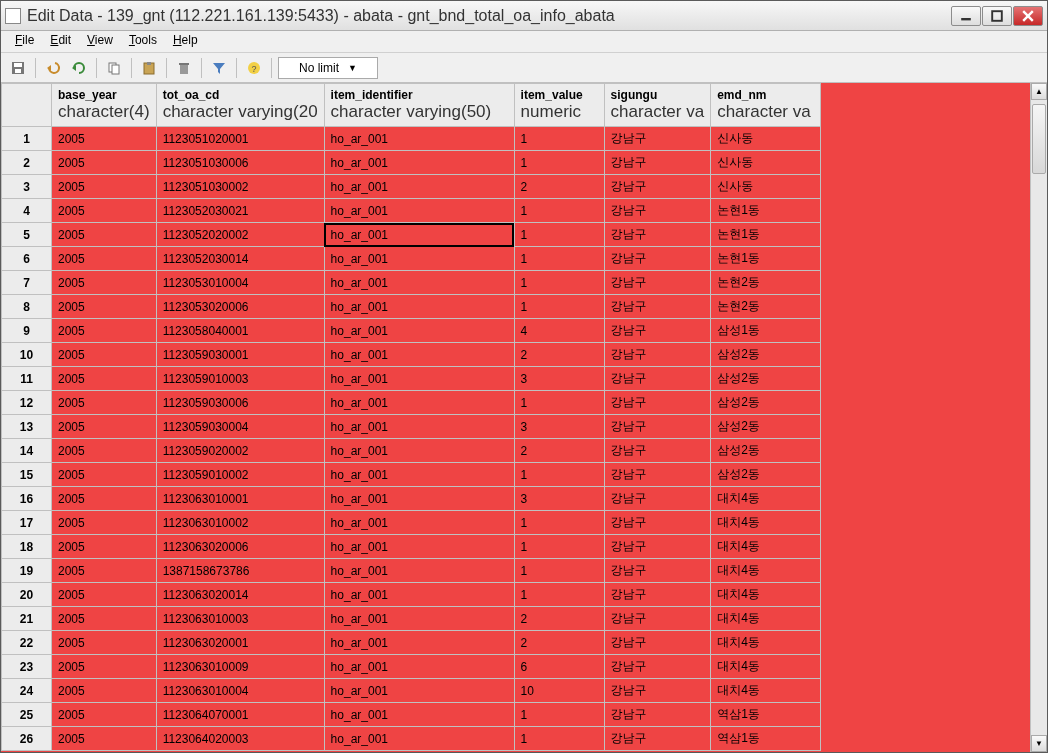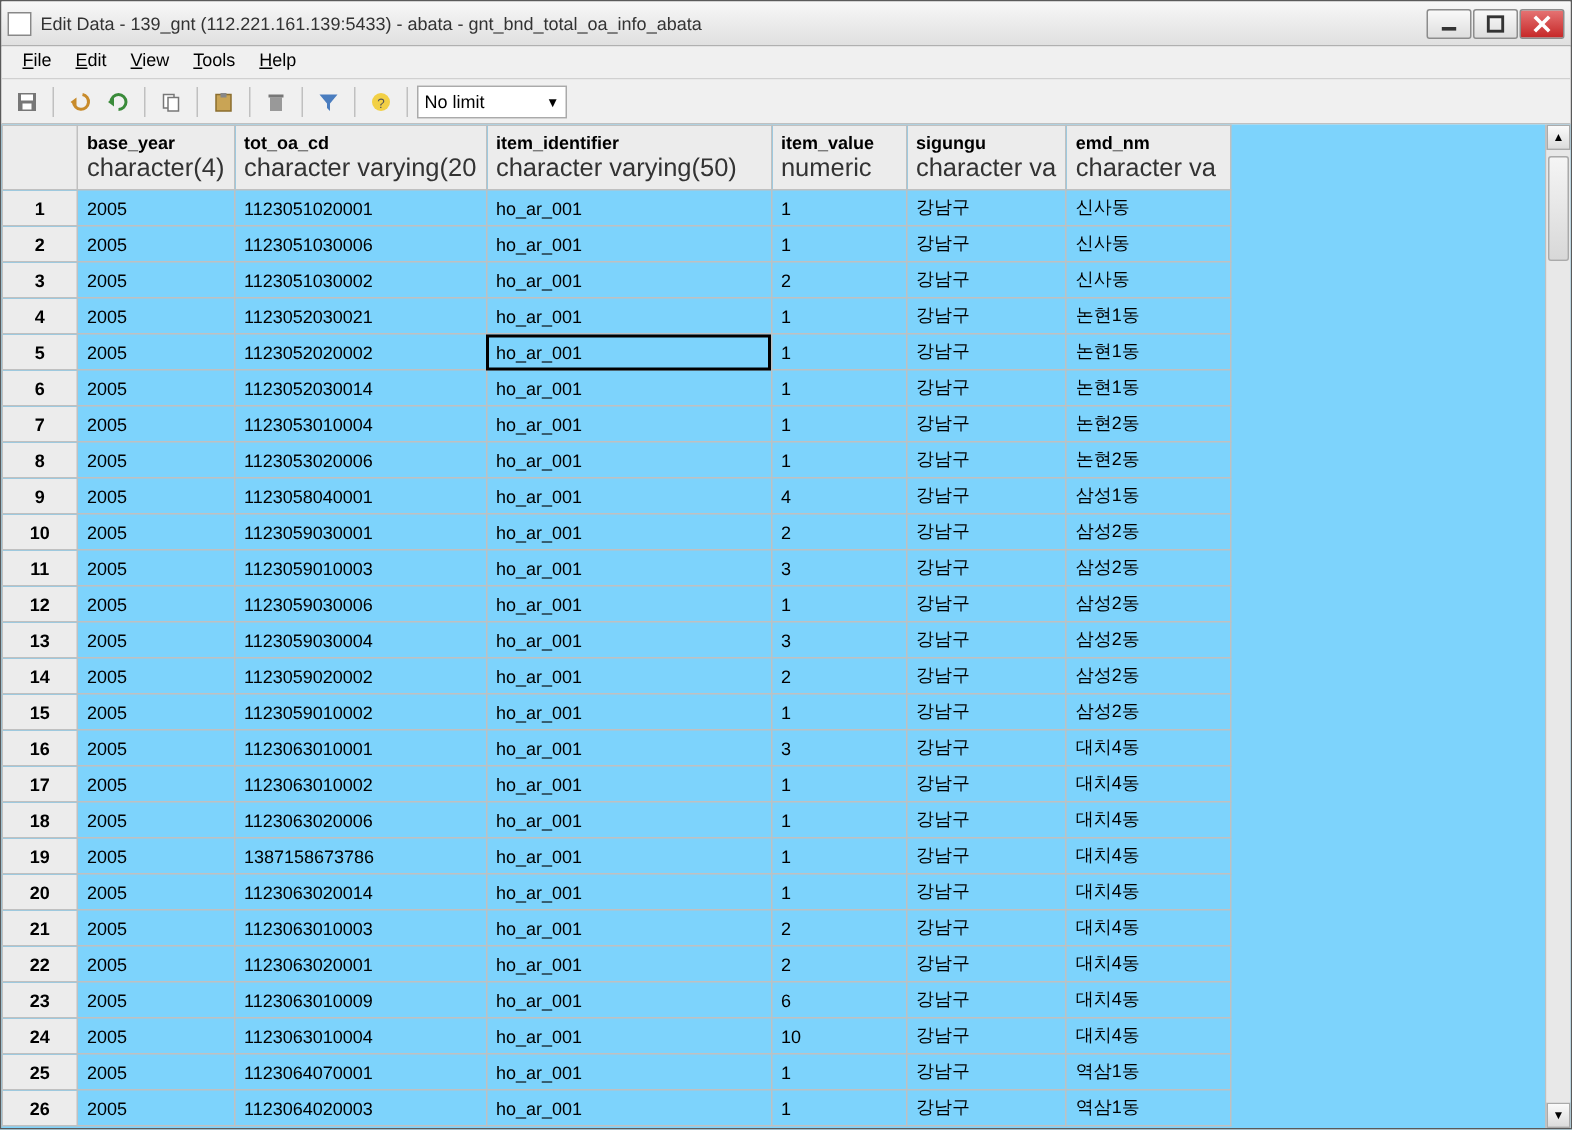--- a/index.html
+++ b/index.html
@@ -2,36 +2,36 @@
 <html><head>
 <meta charset="utf-8">
 <style>
 * { box-sizing: border-box; margin: 0; padding: 0; }
 body { font-family: "Segoe UI", Tahoma, sans-serif; font-size: 12px; background: #d4d0c8; width: 1048px; height: 753px; overflow: hidden; }
 
 .window { width: 1048px; height: 753px; background: #fff; border: 1px solid #5a5a5a; display: flex; flex-direction: column; }
 
 .titlebar { height: 30px; background: linear-gradient(to bottom, #f7f7f7, #e0e0e0); border-bottom: 1px solid #b0b0b0; display: flex; align-items: center; padding: 0 4px; }
 .titlebar-icon { width: 16px; height: 16px; margin-right: 6px; border: 1px solid #888; background: #fff; display: inline-block; }
-.titlebar-title { flex: 1; font-size: 12px; color: #333; white-space: nowrap; overflow: hidden; }
+.titlebar-title { flex: 1; font-size: 16px; color: #333; white-space: nowrap; overflow: hidden; }
 .titlebar-controls { display: flex; gap: 1px; }
 .titlebar-btn { width: 30px; height: 20px; border: 1px solid #8c8c8c; background: linear-gradient(to bottom, #f9f9f9, #dedede); display: flex; align-items: center; justify-content: center; font-size: 11px; cursor: pointer; border-radius: 2px; }
 .titlebar-btn.close { background: linear-gradient(to bottom, #e57373, #c62828); color: #fff; }
 
 .menubar { height: 22px; background: #f0f0f0; display: flex; align-items: flex-start; padding: 0 6px; border-bottom: 1px solid #d0d0d0; gap: 0; }
 .menu-item { padding: 2px 8px; cursor: pointer; }
 .menu-item .accel { text-decoration: underline; }
 
 .toolbar { height: 30px; background: #f0f0f0; border-bottom: 1px solid #c0c0c0; display: flex; align-items: center; padding: 2px 6px; gap: 4px; }
 .tool-btn { width: 22px; height: 22px; border: 1px solid transparent; display: flex; align-items: center; justify-content: center; cursor: pointer; border-radius: 2px; }
 .tool-sep { width: 1px; height: 20px; background: #c0c0c0; margin: 0 2px; }
-.limit-select { height: 22px; min-width: 100px; border: 1px solid #aaa; background: #fff; padding: 0 4px; display: flex; align-items: center; justify-content: space-between; cursor: pointer; }
+.limit-select { height: 22px; min-width: 100px; border: 1px solid #aaa; background: #fff; padding: 0 20px; display: flex; align-items: center; justify-content: space-between; cursor: pointer; }
 .limit-select .arrow { font-size: 9px; }
 
-.grid-wrap { flex: 1; overflow: hidden; display: flex; flex-direction: column; background: #7dd3fc; position: relative; }
+.grid-wrap { flex: 1; overflow: hidden; display: flex; flex-direction: column; background: #ef4444; position: relative; }
 .grid-scroll { flex: 1; overflow: auto; }
 
 table.data-grid { border-collapse: collapse; font-size: 12px; table-layout: fixed; }
 .data-grid th, .data-grid td { border: 1px solid #c0c0c0; padding: 3px 6px; text-align: left; height: 22px; white-space: nowrap; overflow: hidden; }
 .data-grid thead th { background: #ececec; font-weight: bold; vertical-align: top; padding: 4px 6px; }
 .data-grid thead th .col-type { display: block; font-weight: normal; font-size: 17px; color: #333; }
 .data-grid .rownum { background: #ececec; text-align: center; font-weight: bold; width: 50px; }
 .data-grid thead .rownum { background: #ececec; }
 .data-grid td.selected { outline: 2px solid #000; outline-offset: -2px; }
 

